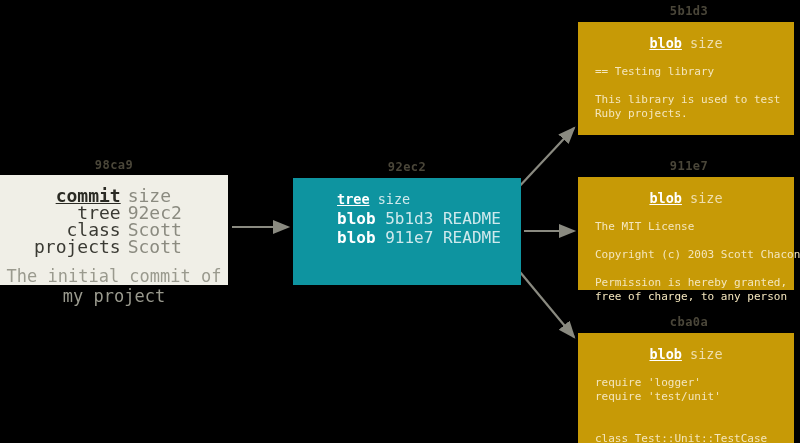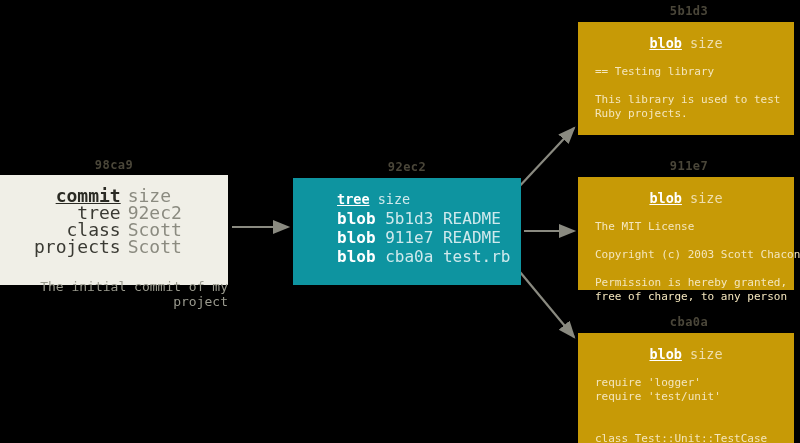--- a/index.html
+++ b/index.html
@@ -63,23 +63,23 @@
   .commit-table td.k b {
     font-weight: bold;
     text-decoration: underline;
     color: #2b2b24;
   }
   .commit-table td.v {
     text-align: left;
     color: #8b8b80;
   }
   .commit-msg {
-    margin-top: 24px;
-    text-align: right;
-    font-size: 13px;
+    margin-top: 11px;
+    text-align: center;
+    font-size: 17px;
     color: #9a9a8e;
     font-family: "DejaVu Sans Mono", "Liberation Mono", monospace;
   }
   
   #tree-node {
     left: 293px;
     top: 178px;
     width: 228px;
     height: 107px;
     background: #0e94a0;
@@ -188,25 +188,20 @@
     <div class="tree-row">
       <b>blob</b>
       <span>5b1d3</span>
       <span>README</span>
     </div>
     <div class="tree-row">
       <b>blob</b>
       <span>911e7</span>
       <span>README</span>
     </div>
-    <div class="tree-row">
-      <b>blob</b>
-      <span>cba0a</span>
-      <span>test.rb</span>
-    </div>
   </div>
 
   <div class="node-label" style="left:578px; top:4px; width:222px;">5b1d3</div>
   <div class="node blob-node" id="blob-node-1">
     <div class="blob-head">
       <b>blob</b>
       <span>size</span>
     </div>
     <div class="blob-body">== Testing library
 

